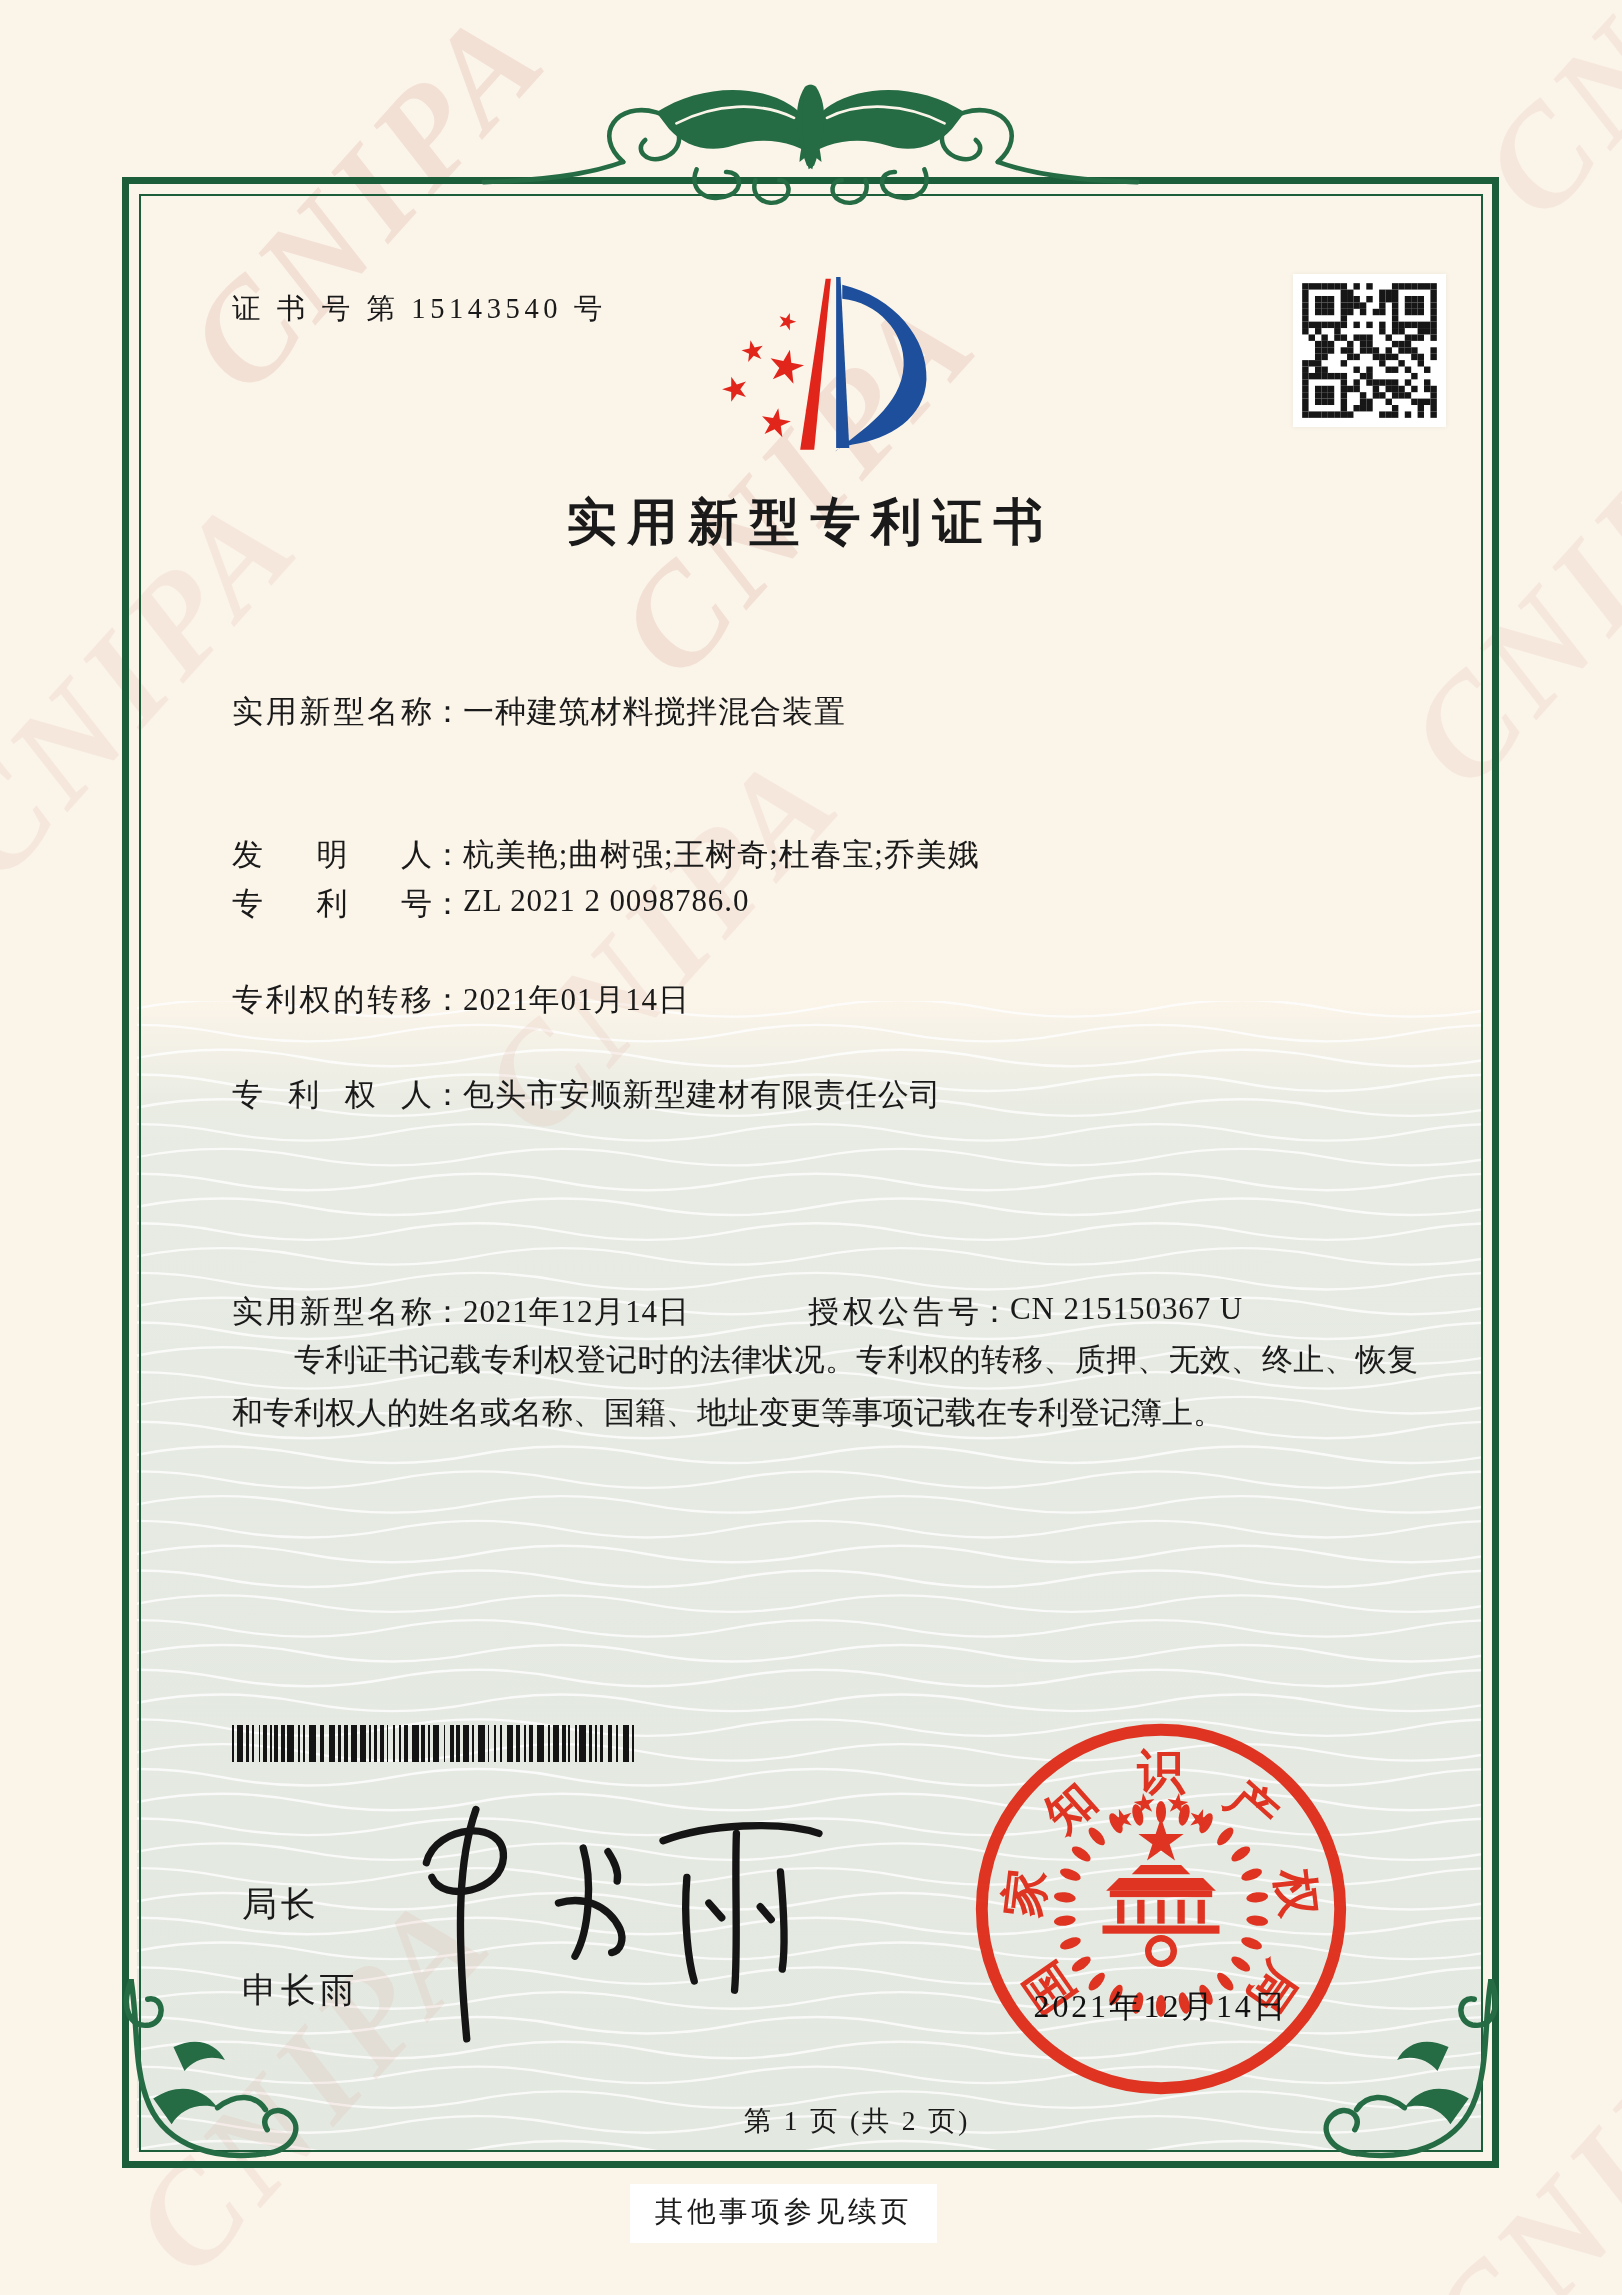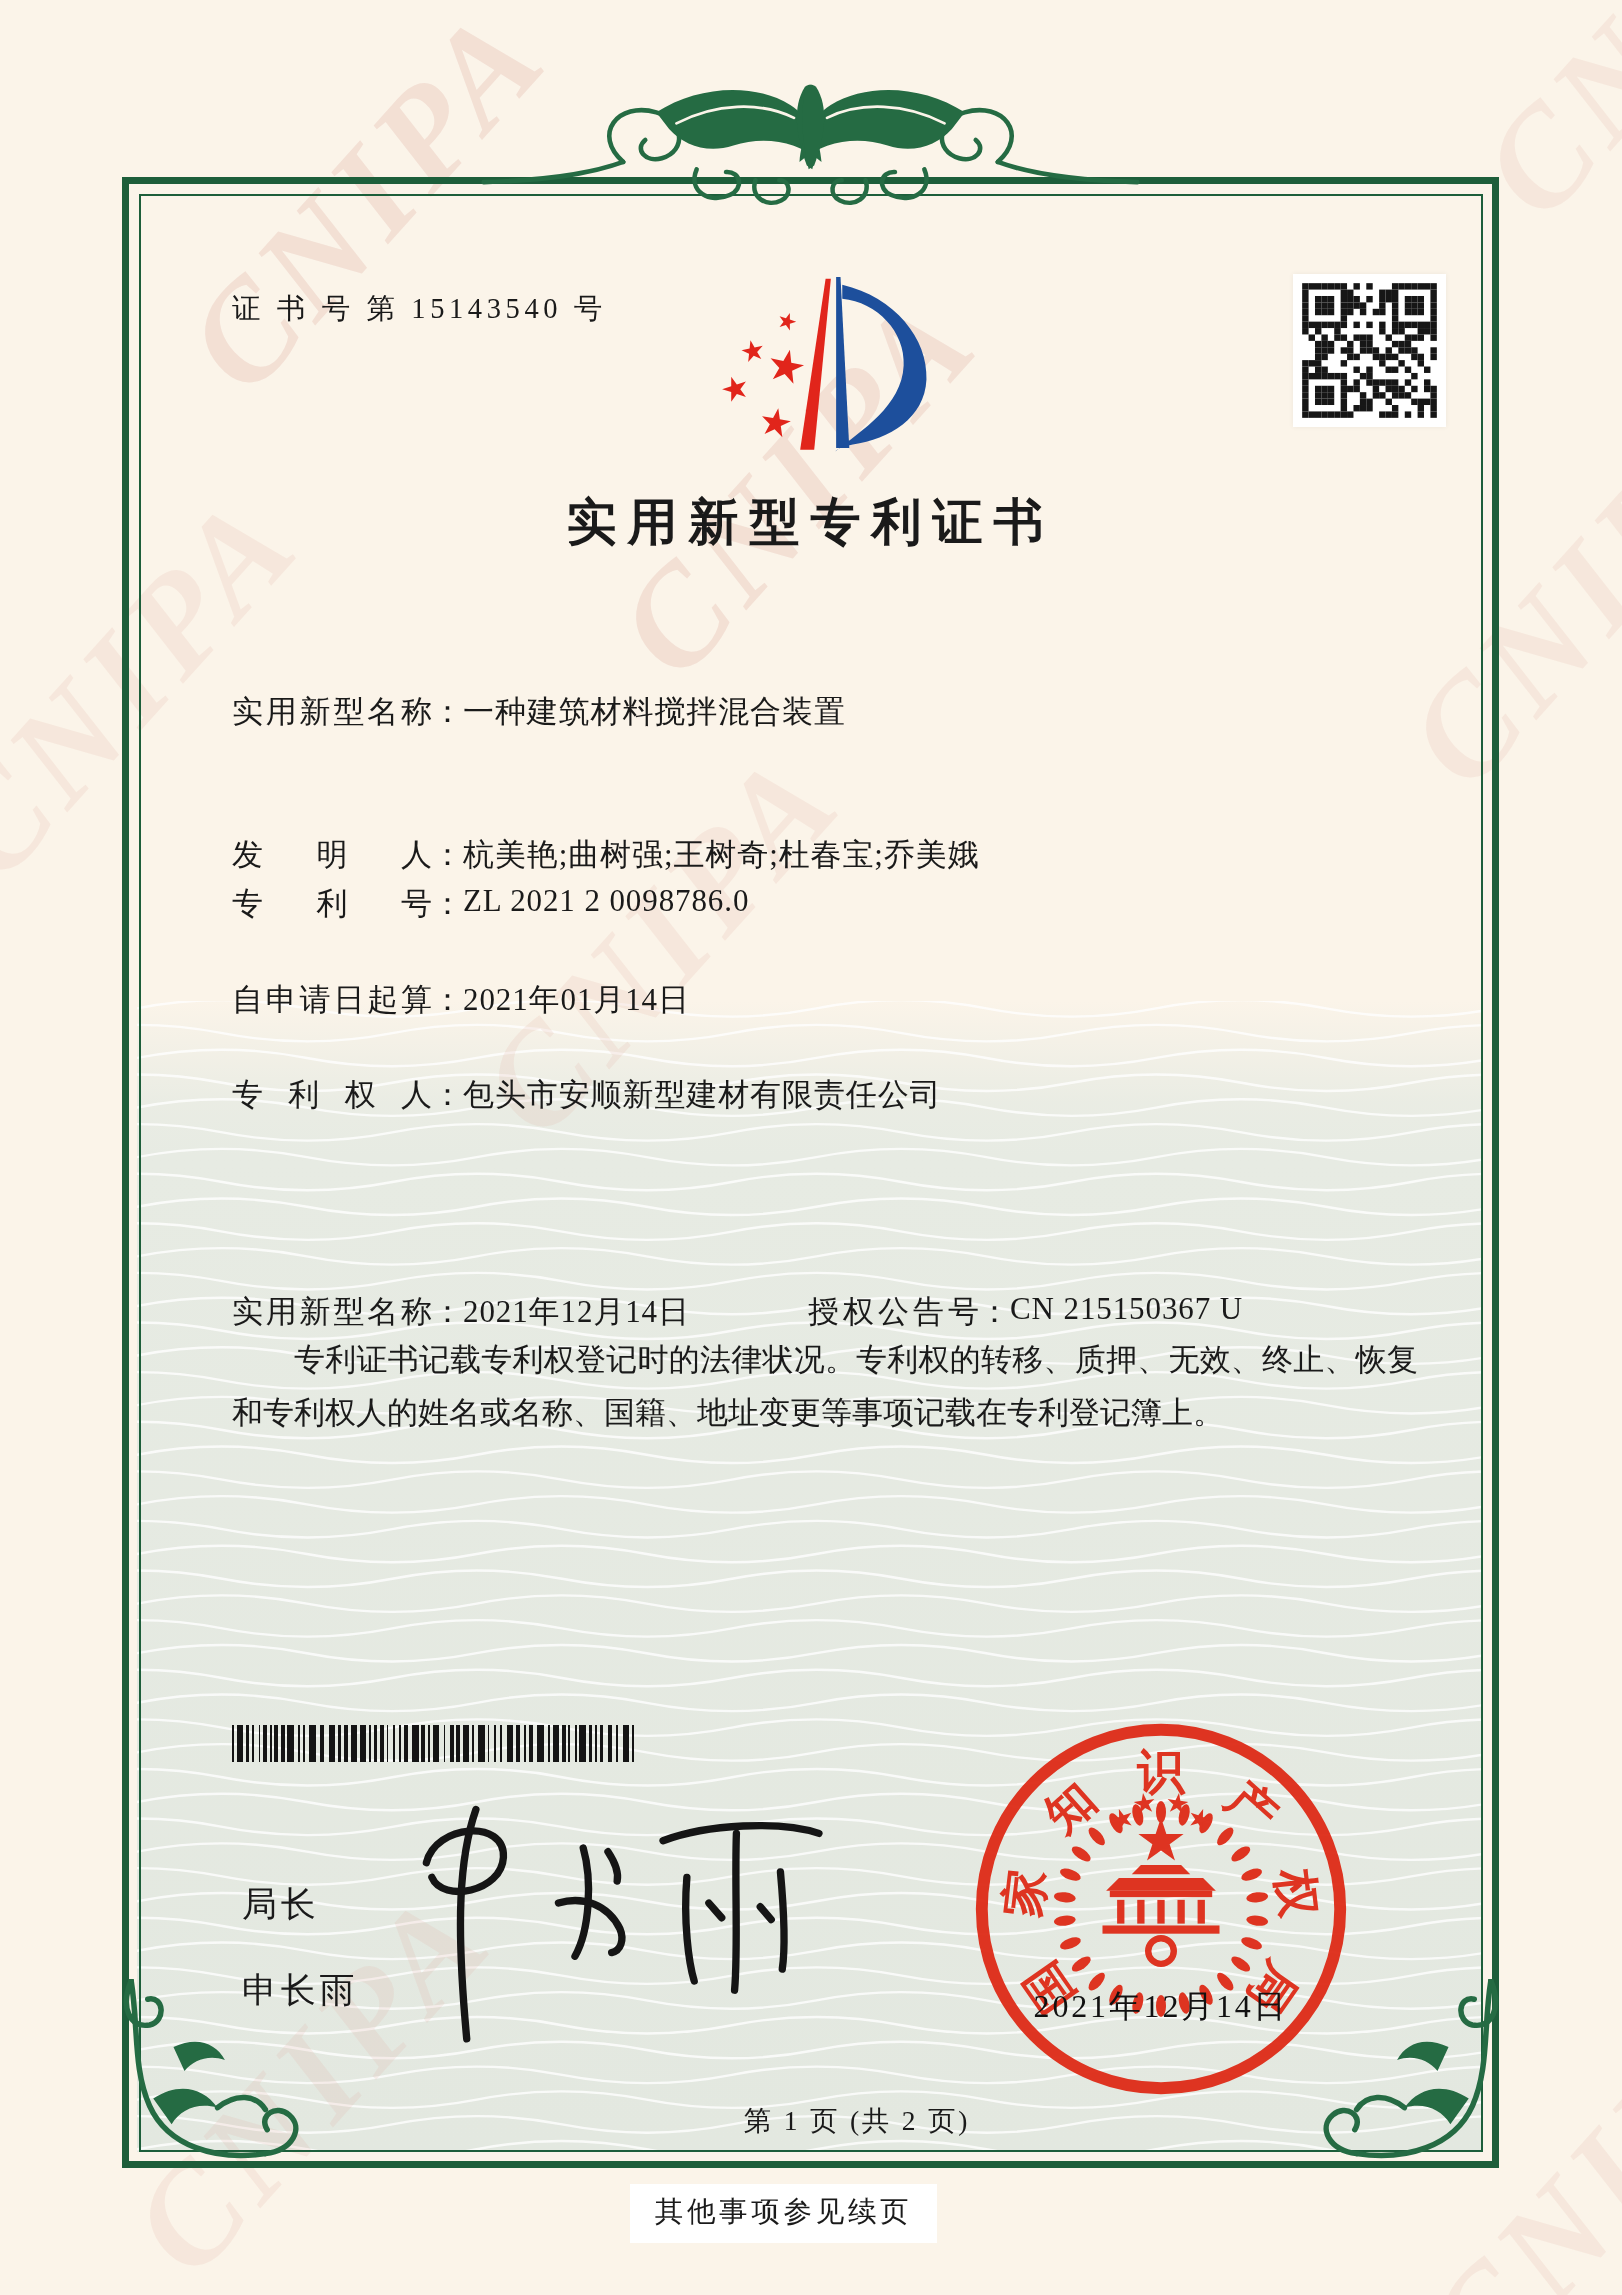--- a/index.html
+++ b/index.html
@@ -430,21 +430,21 @@
   <div class="frow" style="top:691px">
     <span class="flabel">实用新型名称</span><span class="fcolon">：</span><span class="fvalue">一种建筑材料搅拌混合装置</span>
   </div>
   <div class="frow" style="top:834px">
     <span class="flabel">发明人</span><span class="fcolon">：</span><span class="fvalue">杭美艳;曲树强;王树奇;杜春宝;乔美娥</span>
   </div>
   <div class="frow" style="top:883px">
     <span class="flabel">专利号</span><span class="fcolon">：</span><span class="fvalue">ZL 2021 2 0098786.0</span>
   </div>
   <div class="frow" style="top:979px">
-    <span class="flabel">自申请日起算</span><span class="fcolon">：</span><span class="fvalue">2021年01月14日</span>
+    <span class="flabel">专利权的转移</span><span class="fcolon">：</span><span class="fvalue">2021年01月14日</span>
   </div>
   <div class="frow" style="top:1074px">
     <span class="flabel">专利权人</span><span class="fcolon">：</span><span class="fvalue">包头市安顺新型建材有限责任公司</span>
   </div>
   <div class="frow" style="top:1291px">
     <span class="flabel">实用新型名称</span><span class="fcolon">：</span><span class="fvalue">2021年12月14日</span>
     <span class="pair2">
       <span class="flabel narrow">授权公告号</span><span class="fcolon">：</span><span class="fvalue">CN 215150367 U</span>
     </span>
   </div>

